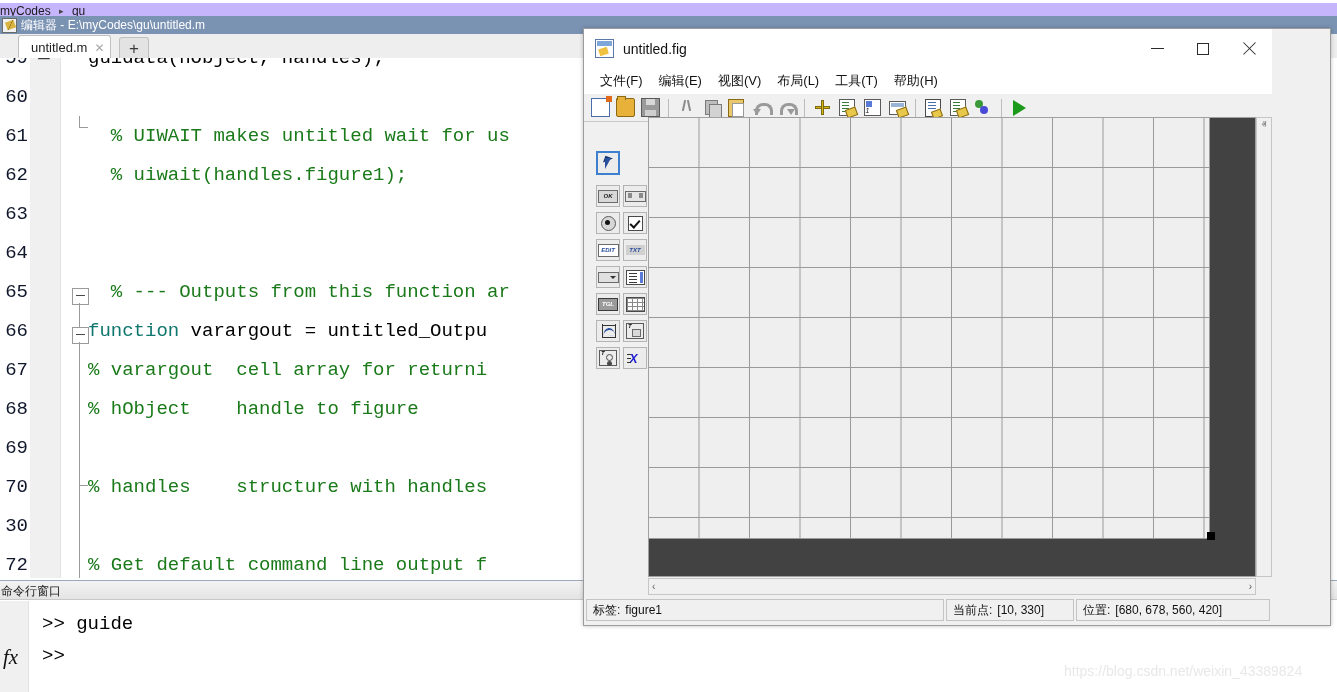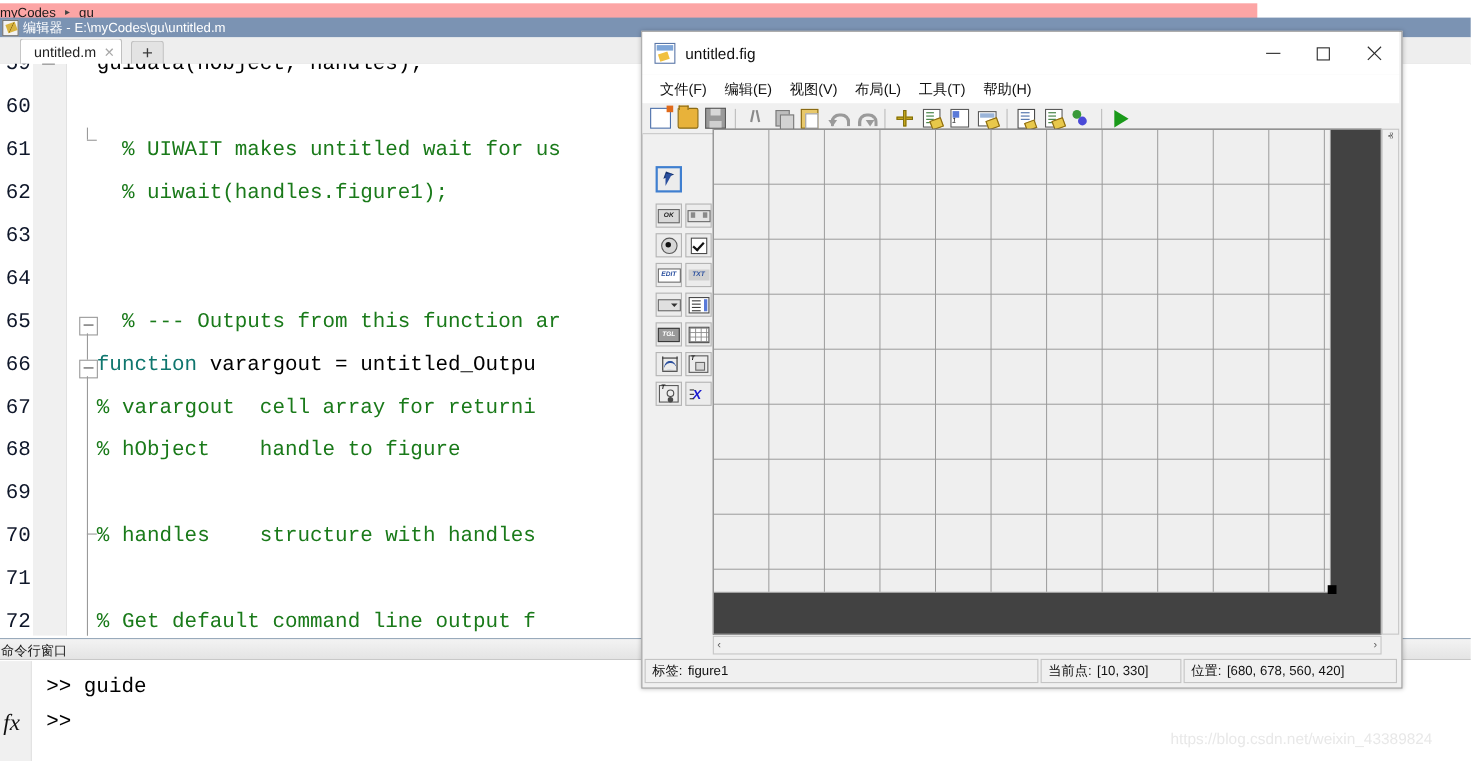--- a/index.html
+++ b/index.html
@@ -8,21 +8,21 @@
     background:#ffffff;
     font-family:"Liberation Sans","DejaVu Sans",sans-serif;
     -webkit-font-smoothing:none;
   }
 
   
   #matlab-desktop{position:absolute;left:0;top:0;width:1337px;height:692px;background:#ffffff;}
 
   
   .breadcrumb-bar{
-    position:absolute;left:0;top:3px;width:1143px;height:16px;background:#fca5a5;
+    position:absolute;left:0;top:3px;width:1337px;height:16px;background:#c4b5fd;
     font-size:12px;color:#1a1a1a;line-height:16px;white-space:nowrap;
   }
   .breadcrumb-bar .crumb{display:inline-block;vertical-align:top;}
   .breadcrumb-bar .sep{display:inline-block;vertical-align:top;color:#444;font-size:9px;padding:0 5px;}
 
   
   .editor-titlebar{
     position:absolute;left:0;top:16px;width:1337px;height:18px;
     background:#7b93b3;
     display:flex;align-items:center;
@@ -123,21 +123,21 @@
     font-size:19px;color:#000;white-space:pre;
   }
 
   
   .watermark{
     position:absolute;left:1064px;top:663px;font-size:14px;color:#e8e8e8;white-space:nowrap;
   }
 
   
   #guide-window{
-    position:absolute;left:583px;top:28px;width:692px;height:598px;
+    position:absolute;left:583px;top:28px;width:748px;height:598px;
     background:#f0f0f0;border:1px solid #9c9c9c;box-sizing:border-box;
     box-shadow:0 0 4px rgba(0,0,0,.25);
   }
   .gw-titlebar{
     position:absolute;left:0;top:0;width:688px;height:39px;background:#ffffff;
     display:flex;align-items:center;
   }
   .gw-icon{
     width:17px;height:17px;margin-left:11px;margin-right:9px;flex:none;position:relative;
     background:#ffffff;border:1px solid #5a77a8;
@@ -373,21 +373,21 @@
         <div class="cline" style="top: 59px;"><span class="ln">61</span><span class="src"><span class="cm">  % UIWAIT makes untitled wait for us</span></span></div>
         <div class="cline" style="top: 98px;"><span class="ln">62</span><span class="src"><span class="cm">  % uiwait(handles.figure1);</span></span></div>
         <div class="cline" style="top: 137px;"><span class="ln">63</span><span class="src"></span></div>
         <div class="cline" style="top: 176px;"><span class="ln">64</span><span class="src"></span></div>
         <div class="cline" style="top: 215px;"><span class="ln">65</span><span class="src"><span class="cm">  % --- Outputs from this function ar</span></span></div>
         <div class="cline" style="top: 254px;"><span class="ln">66</span><span class="src"><span class="kw">function</span><span class="pl"> varargout = untitled_Outpu</span></span></div>
         <div class="cline" style="top: 293px;"><span class="ln">67</span><span class="src"><span class="cm">% varargout  cell array for returni</span></span></div>
         <div class="cline" style="top: 332px;"><span class="ln">68</span><span class="src"><span class="cm">% hObject    handle to figure</span></span></div>
         <div class="cline" style="top: 371px;"><span class="ln">69</span></div>
         <div class="cline" style="top: 410px;"><span class="ln">70</span><span class="src"><span class="cm">% handles    structure with handles</span></span></div>
-        <div class="cline" style="top: 449px;"><span class="ln">71</span><span class="src"></span></div>
+        <div class="cline" style="top: 449px;"><span class="ln">30</span><span class="src"></span></div>
         <div class="cline" style="top: 488px;"><span class="ln">72</span><span class="src"><span class="cm">% Get default command line output f</span></span></div>
       </div>
   </div>
 
   <div class="cmd-header">命令行窗口</div>
   <div class="cmd-body">
     <div class="cmd-gutter"></div>
     <div class="fx-mark">fx</div>
     <div class="cmd-line" style="top:12px;">&gt;&gt; guide</div>
     <div class="cmd-line" style="top:44px;">&gt;&gt;</div>

